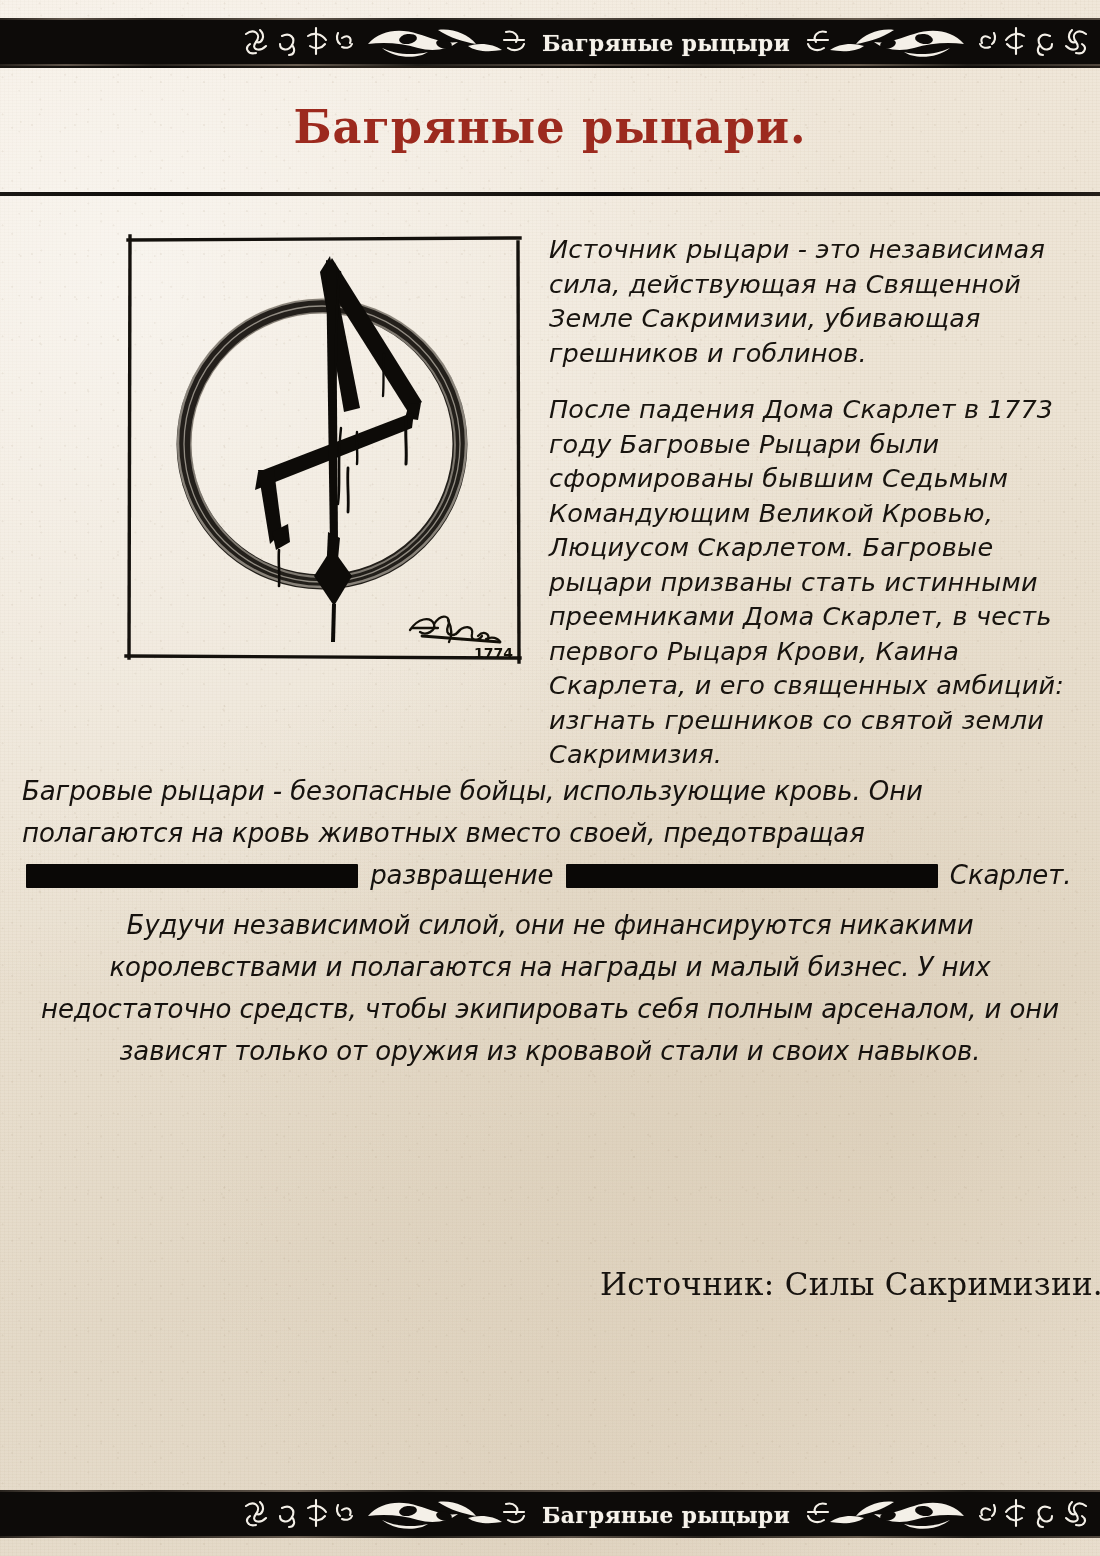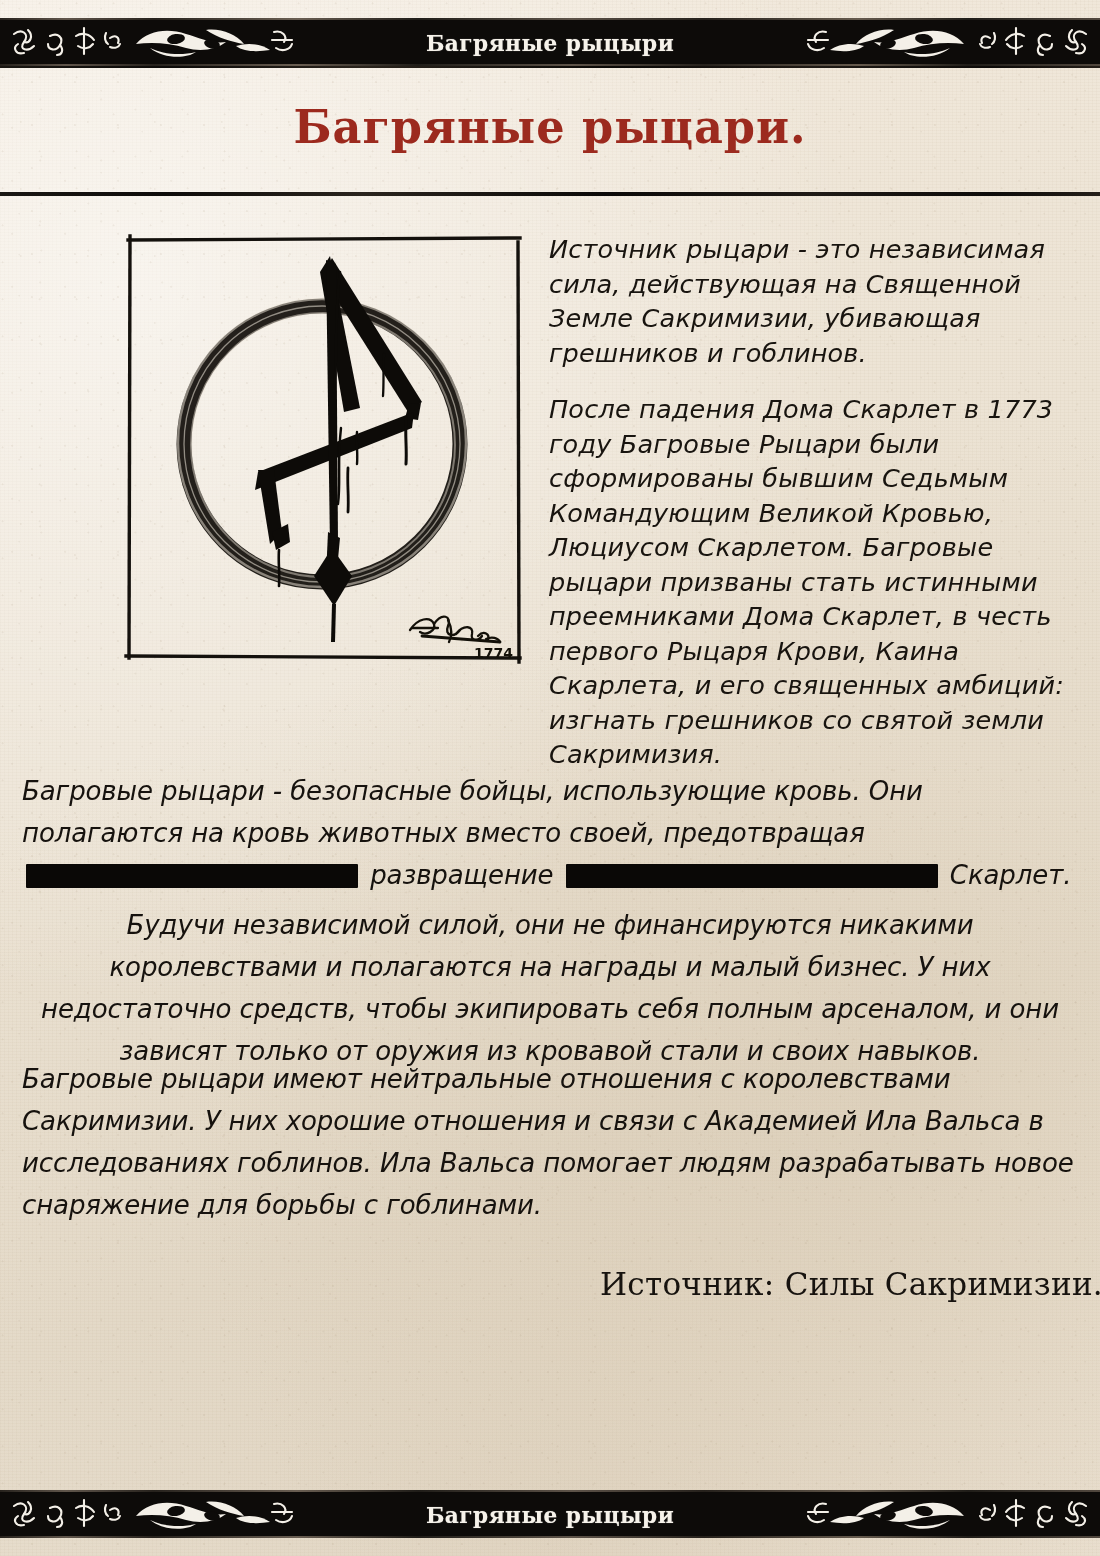--- a/index.html
+++ b/index.html
@@ -71,22 +71,22 @@
     z-index: 6;
   }
   .band.top    .band-edge.e1 { top: -3px; }
   .band.top    .band-edge.e2 { bottom: -3px; }
   .band.bottom .band-edge.e1 { top: -3px; }
   .band.bottom .band-edge.e2 { bottom: -3px; }
 
   .band-inner {
     display: flex;
     align-items: center;
-    justify-content: space-between;
-    gap: 11px;
+    justify-content: flex-end;
+    gap: 0px;
     width: 100%;
     height: 100%;
     position: relative;
     z-index: 7;
   }
 
   .band-title {
     color: #f6f2ea;
     font-family: "DejaVu Serif", serif;
     font-weight: bold;
@@ -362,23 +362,20 @@
       <span>развращение</span>
       <span class="redact w2"></span>
       <span>Скарлет.</span>
     </p>
   </div>
 
   <div class="body-block blk-2 narrow">
     <p>Будучи независимой силой, они не финансируются никакими королевствами и полагаются на награды и малый бизнес. У них недостаточно средств, чтобы экипировать себя полным арсеналом, и они зависят только от оружия из кровавой стали и своих навыков.</p>
   </div>
 
-  <div class="body-block blk-3 narrow">
-    <p>Багровые рыцари имеют нейтральные отношения с королевствами Сакримизии. У них хорошие отношения и связи с Академией Ила Вальса в исследованиях гоблинов. Ила Вальса помогает людям разрабатывать новое снаряжение для борьбы с гоблинами.</p>
-  </div>
 
   <div class="body-block source">Источник: Силы Сакримизии.</div>
 
   <div class="band bottom">
     <div class="band-edge e1"></div>
     <div class="band-edge e2"></div>
     <div class="band-inner">
       <svg class="flourish" width="300" height="40" viewBox="0 0 300 40">
         <g fill="none" stroke="#f4f0e8" stroke-width="2.1" stroke-linecap="round">
           <path d="M14 12 C22 6, 30 12, 24 20 C18 28, 28 30, 34 24"></path>

